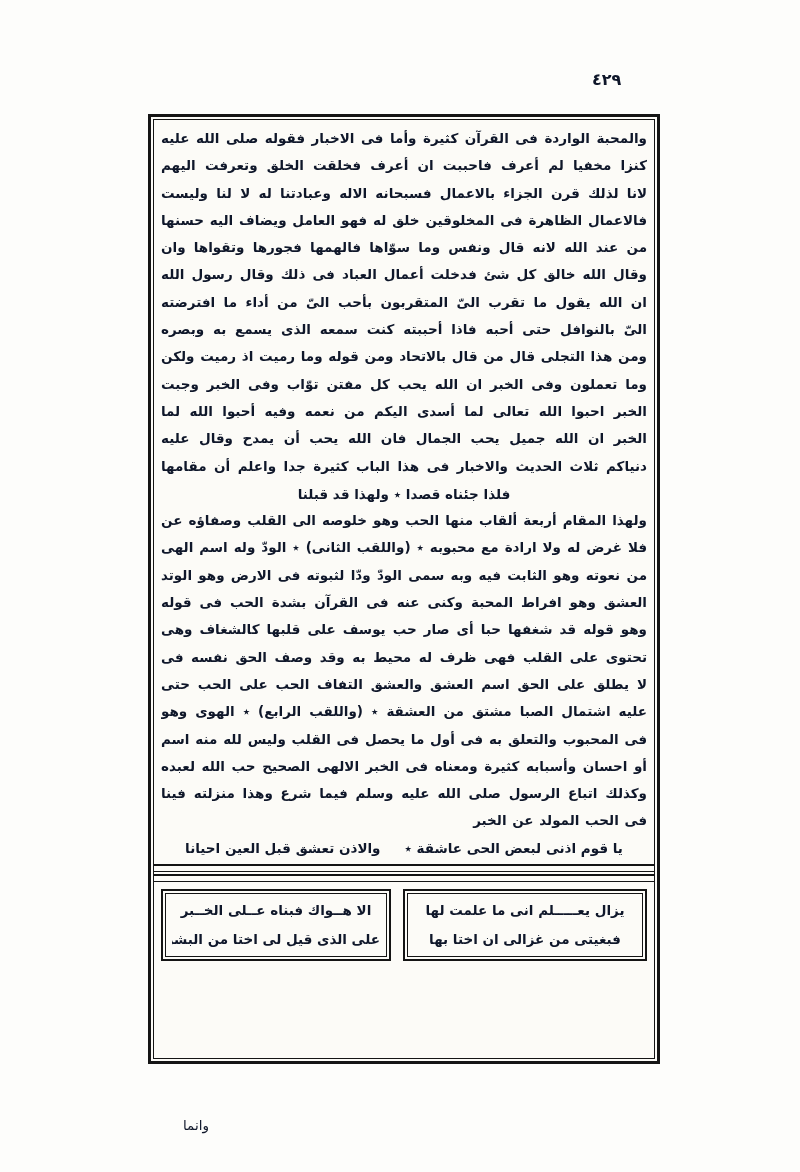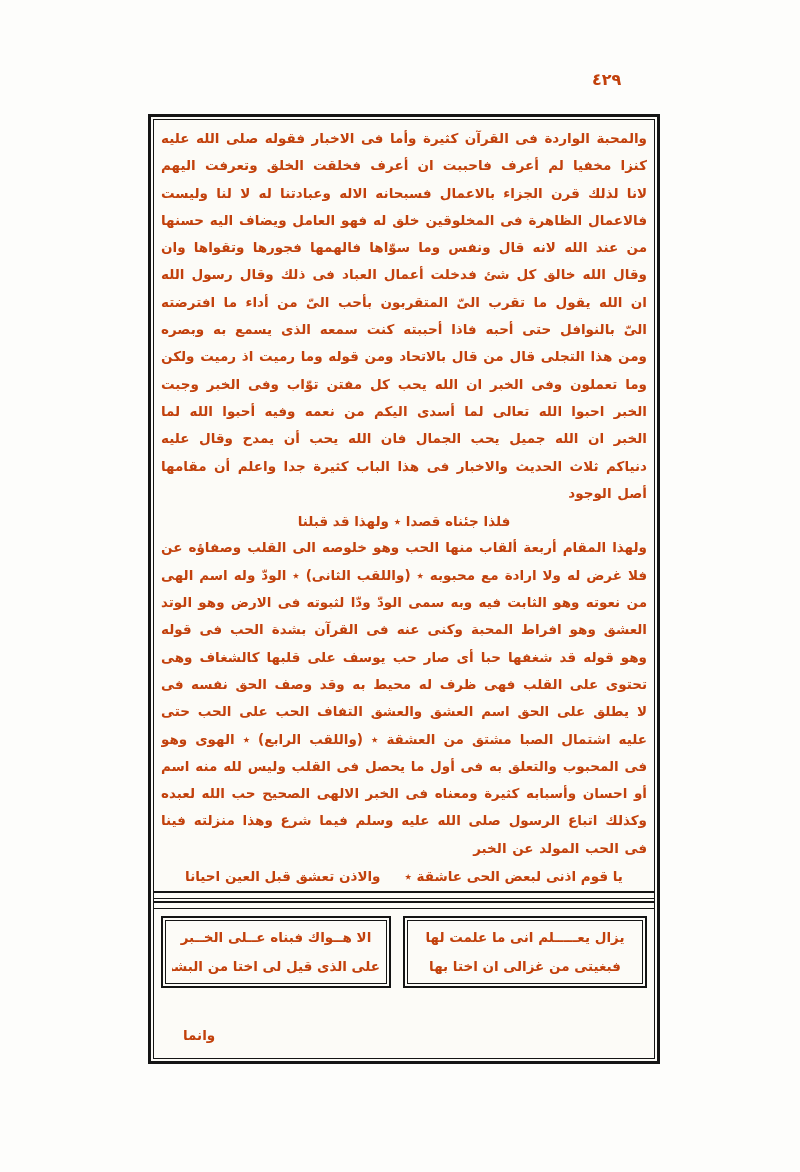--- a/index.html
+++ b/index.html
@@ -1,18 +1,18 @@
 <!DOCTYPE html>
 <html lang="ar"><head>
 <meta charset="utf-8">
 <style>
   html,body{margin:0;padding:0;background:#ffffff;}
   .page{
     position:relative;width:800px;height:1172px;background:#fdfdfb;
-    font-family:"DejaVu Sans",sans-serif;color:#c2410c;overflow:hidden;
+    font-family:"DejaVu Sans",sans-serif;color:#0f172a;overflow:hidden;
   }
   .pagenum{
     position:absolute;top:70px;left:592px;font-size:16px;font-weight:bold;
     letter-spacing:1px;
   }
   .frame{
     position:absolute;top:114px;left:148px;width:512px;height:950px;
     border:3px solid #151515;box-sizing:border-box;background:#fcfbf7;
   }
   .frame-inner{
@@ -45,21 +45,21 @@
   }
   .pbox{border:2.5px solid #141414;box-sizing:border-box;background:#fcfbf7;}
   .pbox.r{width:250px;}
   .pbox.l{width:230px;}
   .pbox-inner{border:1px solid #141414;margin:2px;padding:2px 6px;}
   .pline{
     font-size:13.5px;font-weight:bold;line-height:29px;height:29px;
     text-align:center;white-space:nowrap;overflow:hidden;
   }
   .catchword{
-    position:absolute;top:1027px;left:183px;font-size:13.5px;font-weight:bold;
+    position:absolute;top:1117px;left:183px;font-size:13.5px;font-weight:normal;
     direction:rtl;
   }
 </style>
 </head>
 <body>
 
 <div class="page">
 
   <div class="pagenum">٤٢٩</div>
 
@@ -72,21 +72,20 @@
       <div class="tl">فالاعمال الظاهرة فى المخلوقين خلق له فهو العامل ويضاف اليه حسنها أدبا مع الله مع كونها كل</div>
       <div class="tl">من عند الله لانه قال ونفس وما سوّاها فالهمها فجورها وتقواها وان الله خلقكم وما تعملون</div>
       <div class="tl">وقال الله خالق كل شئ فدخلت أعمال العباد فى ذلك وقال رسول الله صلى الله عليه وسلم</div>
       <div class="tl">ان الله يقول ما تقرب الىّ المتقربون بأحب الىّ من أداء ما افترضته عليهم ولا يزال العبد يتقرب</div>
       <div class="tl">الىّ بالنوافل حتى أحبه فاذا أحببته كنت سمعه الذى يسمع به وبصره الذى يبصر به الحديث</div>
       <div class="tl">ومن هذا التجلى قال من قال بالاتحاد ومن قوله وما رميت اذ رميت ولكن الله رمى ومن قوله</div>
       <div class="tl">وما تعملون وفى الخبر ان الله يحب كل مفتن توّاب وفى الخبر وجبت محبتى للمتحابين فىّ وفى</div>
       <div class="tl">الخبر احبوا الله تعالى لما أسدى اليكم من نعمه وفيه أحبوا الله لما يغذوكم به من نعمه وفى</div>
       <div class="tl">الخبر ان الله جميل يحب الجمال فان الله يحب أن يمدح وقال عليه السلام حبب الىّ من</div>
       <div class="tl">دنياكم ثلاث الحديث والاخبار فى هذا الباب كثيرة جدا واعلم أن مقامها شريف وانها</div>
-      <div class="tl e">أصل الوجود</div>
 
       <div class="vrow">
         <span>فلذا جئناه قصدا ٭ ولهذا قد قبلنا</span>
       </div>
 
       <div class="tl">ولهذا المقام أربعة ألقاب منها الحب وهو خلوصه الى القلب وصفاؤه عن كدرات العوارض</div>
       <div class="tl">فلا غرض له ولا ارادة مع محبوبه ٭ (واللقب الثانى) ٭ الودّ وله اسم الهى وهو الودود والود</div>
       <div class="tl">من نعوته وهو الثابت فيه وبه سمى الودّ ودّا لثبوته فى الارض وهو الوتد ٭ (واللقب الثالث) ٭</div>
       <div class="tl">العشق وهو افراط المحبة وكنى عنه فى القرآن بشدة الحب فى قوله والذين آمنوا أشد حبا لله</div>
       <div class="tl">وهو قوله قد شغفها حبا أى صار حب يوسف على قلبها كالشغاف وهى الجلدة الرقيقة التى</div>

